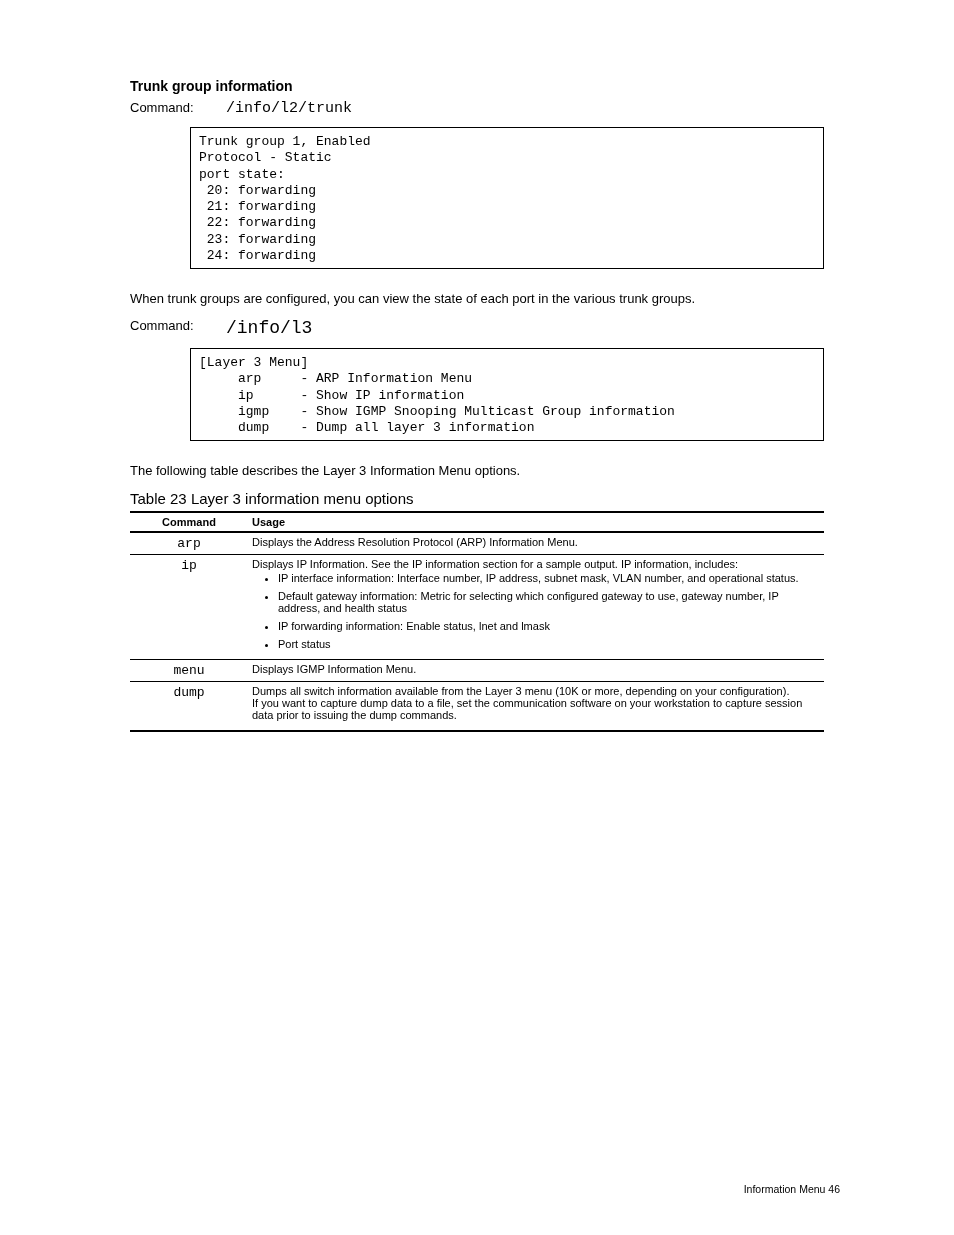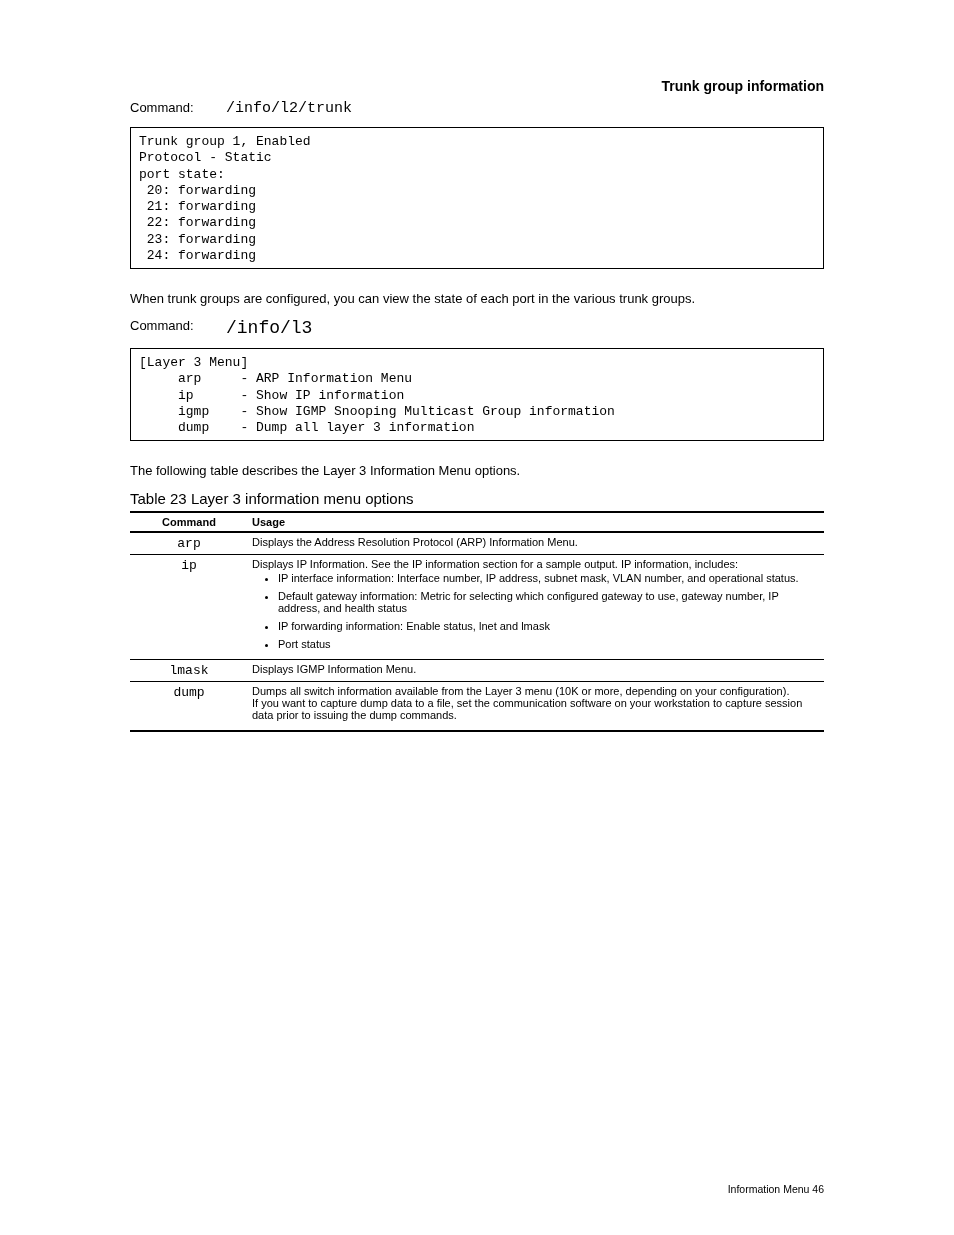--- a/index.html
+++ b/index.html
@@ -15,29 +15,29 @@
     width: 954px;
     padding: 78px 130px 40px 130px;
     box-sizing: border-box;
     position: relative;
     min-height: 1235px;
   }
   .section-title {
     font-weight: bold;
     font-size: 14px;
     margin: 0 0 2px 0;
-    text-align: right;
   }
   .codeblock {
     border: 1px solid #000;
     padding: 6px 8px 4px 8px;
     font-family: "Courier New", Courier, monospace;
     font-size: 13px;
     line-height: 1.25;
     white-space: pre;
+    margin-left: 60px;
     margin-bottom: 22px;
   }
   .para {
     margin: 8px 0 12px 0;
   }
   .table-heading {
     font-size: 15px;
     margin: 6px 0 4px 0;
   }
   table.menu {
@@ -67,21 +67,21 @@
     padding-left: 18px;
   }
   ul.ip-list li {
     font-size: 11px;
     margin: 0 0 6px 8px;
   }
   .footer {
     position: absolute;
     bottom: 40px;
     left: 130px;
-    right: 130px;
+    right: 114px;
     display: flex;
     justify-content: space-between;
     font-size: 10.5px;
   }
 </style>
 </head>
 <body>
 
 <div class="page">
 
@@ -150,21 +150,21 @@
         </ul>
       </td>
     </tr>
     <tr>
           <td colspan="2" style="padding:0;">
             <hr class="hr-thin">
           </td>
         </tr>
 
     <tr>
-      <td class="left"><span class="mono">lmask</span></td>
+      <td class="left"><span class="mono">menu</span></td>
       <td class="right">Displays IGMP Information Menu.</td>
     </tr>
     <tr>
           <td colspan="2" style="padding:0;">
             <hr class="hr-thin">
           </td>
         </tr>
 
     <tr>
       <td class="left"><span class="mono">dump</span></td>

